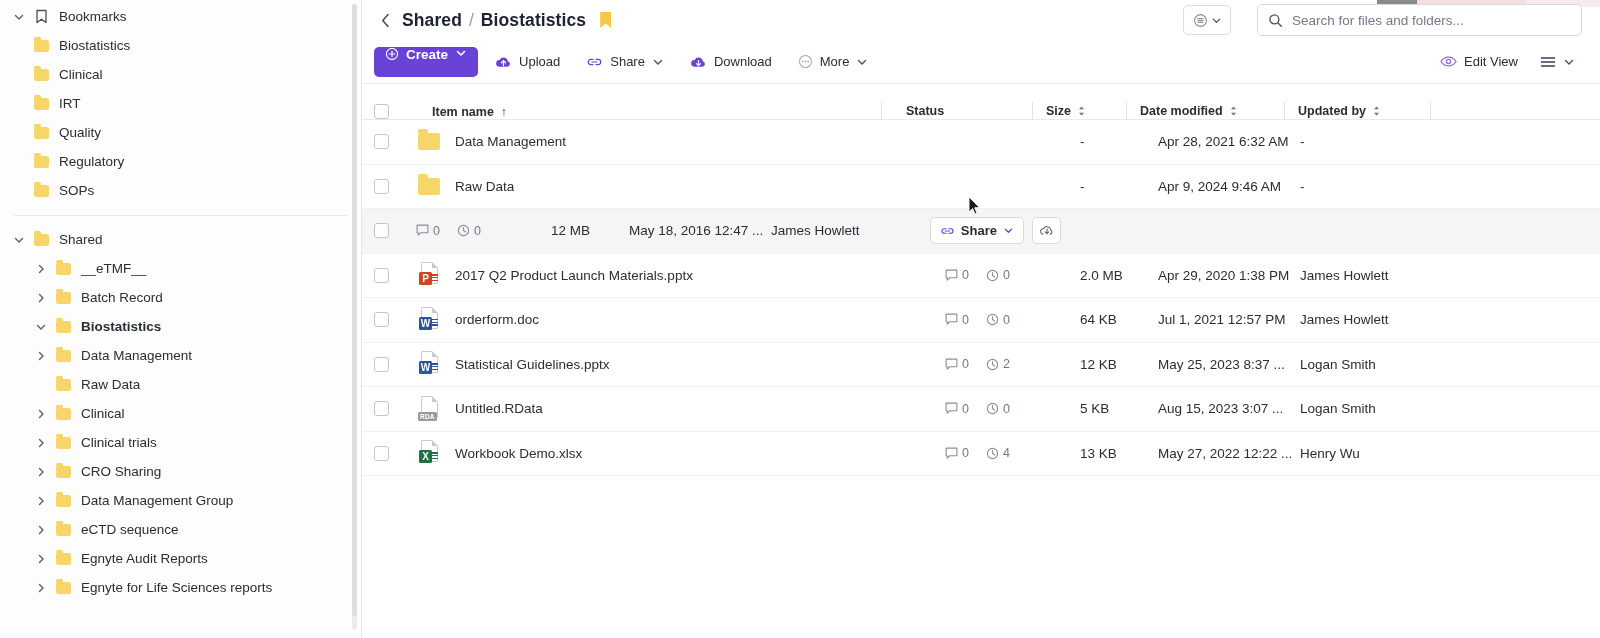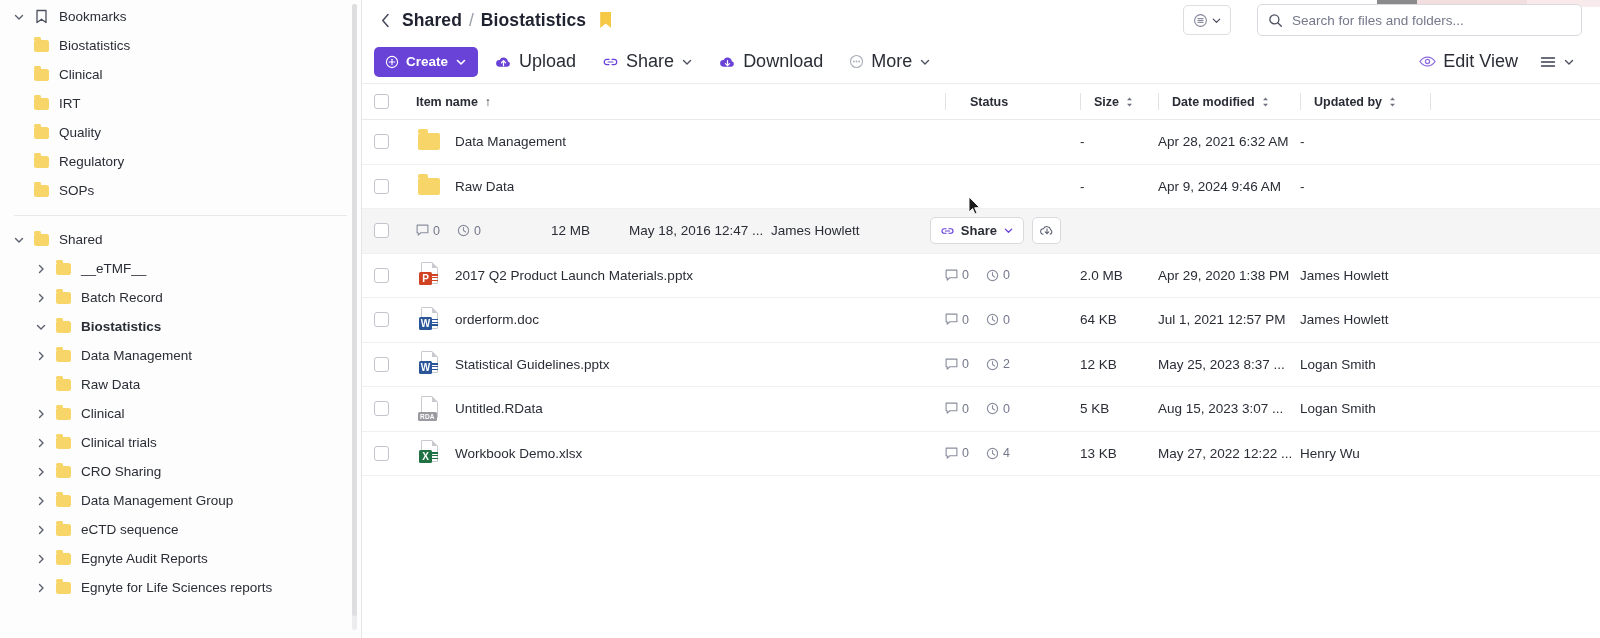--- a/index.html
+++ b/index.html
@@ -98,37 +98,37 @@
   }
   .search-input::placeholder { color: #74788a; }
 
   
   .toolbar {
     height: 44px; display: flex; align-items: center; padding: 0 18px 0 12px;
     border-bottom: 1px solid #ededef;
   }
   .create-btn {
     height: 30px; background: #6943d8; color: #fff; border: none; border-radius: 5px;
-    display: flex; align-items: center; gap: 7px; padding: 0 11px;
+    display: flex; gap: 7px; padding: 0 11px;
     font-size: 13.5px; font-weight: bold; cursor: pointer;
     font-family: "Liberation Sans", sans-serif;
   }
   .tb-btn {
     height: 30px; background: transparent; border: none; border-radius: 5px;
     display: flex; align-items: center; gap: 7px; padding: 0 9px;
-    font-size: 18px; color: #2a2d36; cursor: pointer; margin-left: 8px;
+    font-size: 13px; color: #2a2d36; cursor: pointer; margin-left: 8px;
     font-family: "Liberation Sans", sans-serif; white-space: nowrap;
   }
   .tb-right { margin-left: auto; display: flex; align-items: center; gap: 4px; }
 
   
   .thead {
-    display: flex; align-items: center; height: 36px;
+    display: flex; align-items: flex-end; height: 36px;
     border-bottom: 1px solid #e9e9ec; padding-left: 12px;
-    font-size: 12.5px; font-weight: bold; color: #2a2d36;
+    font-size: 12.5px; font-weight: bold; color: #2a2d36; gap: 16px;
   }
   .cb {
     width: 15px; height: 15px; border: 1.4px solid #c3c4cb; border-radius: 3px;
     background: #fff; cursor: pointer; flex: 0 0 15px;
   }
   .col-cb { width: 42px; flex: 0 0 42px; display: flex; align-items: center; }
   .col-name { flex: 1; min-width: 0; display: flex; align-items: center; gap: 7px; }
   .col-status { width: 135px; flex: 0 0 135px; display: flex; align-items: center; gap: 17px; }
   .col-size { width: 78px; flex: 0 0 78px; display: flex; align-items: center; gap: 6px; }
   .col-date { width: 142px; flex: 0 0 142px; display: flex; align-items: center; gap: 6px; }

